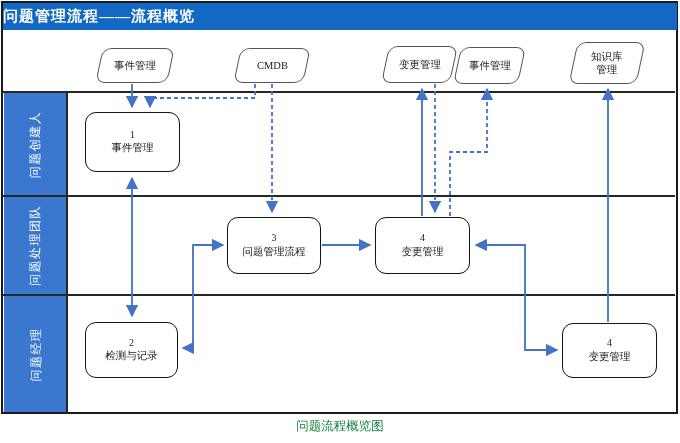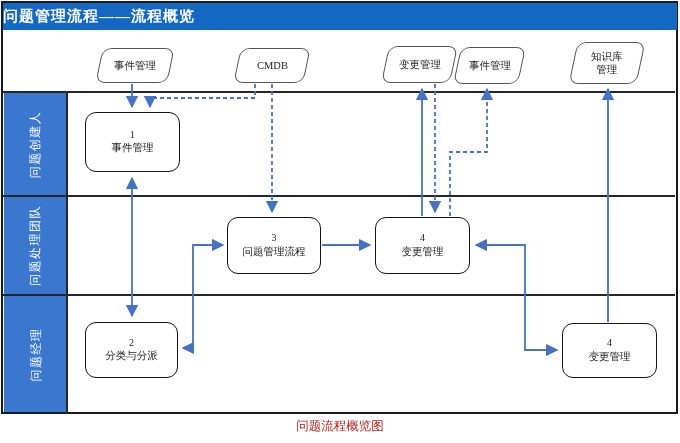--- a/index.html
+++ b/index.html
@@ -61,21 +61,21 @@
     position:absolute; background:#ffffff;
     border:1.6px solid #141414; border-radius:11px;
     display:flex; flex-direction:column; align-items:center; justify-content:center;
     z-index:3; box-sizing:border-box; color:#222222;
   }
   .pbox .num { font-size:10px; line-height:1.25; }
   .pbox .lbl { font-size:10.5px; line-height:1.35; white-space:nowrap; }
 
   .caption {
     position:absolute; left:0; top:418px; width:680px;
-    text-align:center; font-size:12.5px; color:#b91c1c;
+    text-align:center; font-size:12.5px; color:#15803d;
   }
 </style>
 </head>
 <body>
 
 <div class="stage">
 
   <div class="frame"></div>
 
   <div class="titlebar">
@@ -147,21 +147,21 @@
   <div class="pbox" style="left:227px;top:217px;width:94px;height:57px;">
     <span class="num">3</span>
     <span class="lbl">问题管理流程</span>
   </div>
   <div class="pbox" style="left:375px;top:217px;width:95px;height:57px;">
     <span class="num">4</span>
     <span class="lbl">变更管理</span>
   </div>
   <div class="pbox" style="left:85px;top:322px;width:93px;height:56px;">
     <span class="num">2</span>
-    <span class="lbl">分类与分派</span>
+    <span class="lbl">检测与记录</span>
   </div>
   <div class="pbox" style="left:562px;top:323px;width:95px;height:55px;">
     <span class="num">4</span>
     <span class="lbl">变更管理</span>
   </div>
 
   <div class="caption">问题流程概览图</div>
 
 </div>
 

